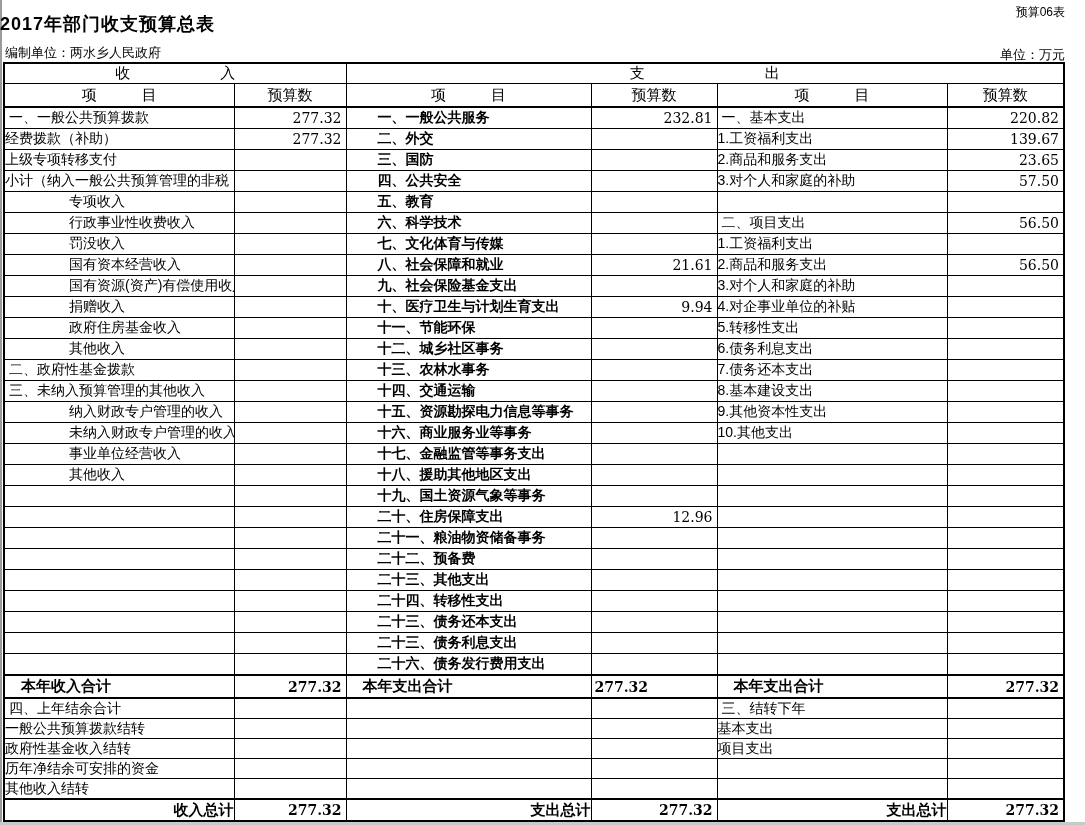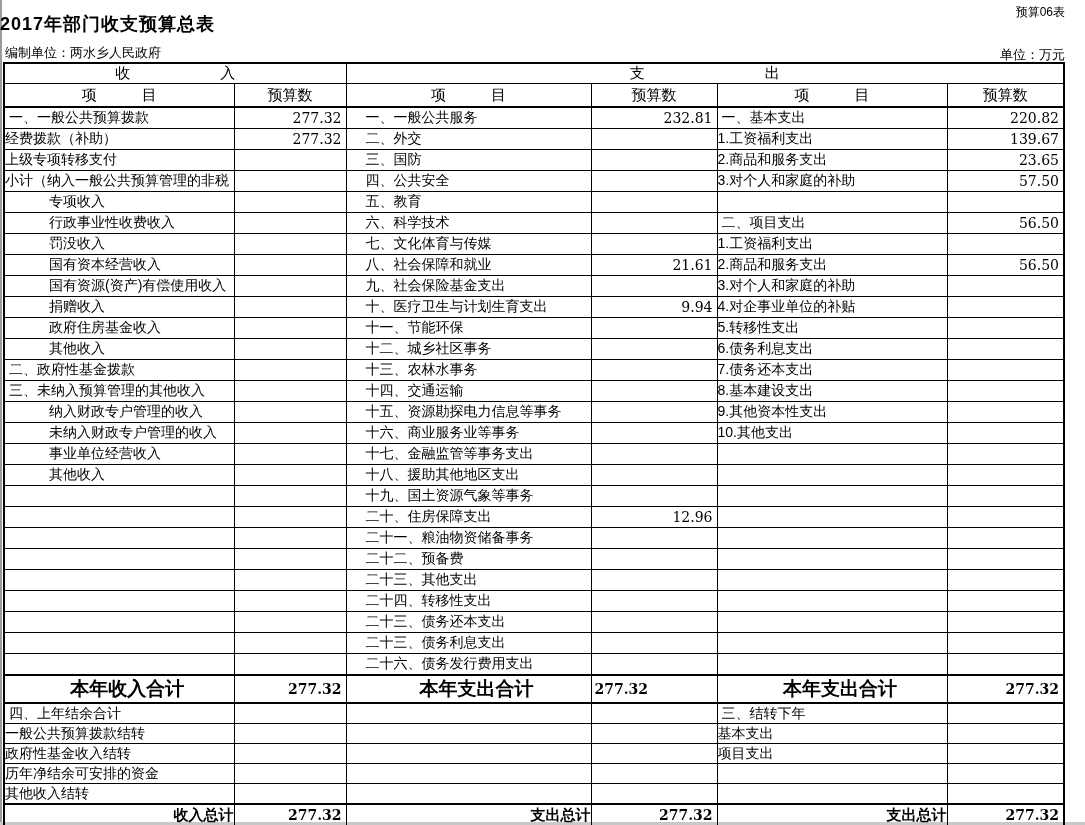--- a/index.html
+++ b/index.html
@@ -16,24 +16,24 @@
          table-layout:fixed;border:2px solid #000;}
   th,td{border:1px solid #000;padding:0;overflow:hidden;white-space:nowrap;font-weight:normal;}
   .sec-hdr th{height:19px;font-size:15px;text-align:center;}
   .col-hdr th{height:22px;font-size:15px;text-align:center;border-bottom:2px solid #000000;}
   tbody td{height:20px;font-size:14px;}
   td.item{text-align:left;}
   td.val{text-align:right;padding-right:4px;
          font-family:"DejaVu Serif","Liberation Serif",serif;}
   .ind0{padding-left:4px;}
   .ind1{}
-  .ind2{padding-left:44px;}
-  .indm{padding-left:19px;}
+  .ind2{padding-left:64px;}
+  .indm{padding-left:31px;font-weight:bold;}
   tr.sum-row td{font-weight:bold;border-top:2px solid #000;border-bottom:2px solid #000;height:21px;}
-  tr.sum-row td.label{text-align:center;font-size:19px;padding-left:16px;}
+  tr.sum-row td.label{font-size:15px;padding-left:16px;}
   tr.tot-row td{font-weight:bold;border-top:2px solid #000;height:20px;}
   tr.tot-row td.label{text-align:right;font-size:15px;padding-left:0;}
   td.val-left{text-align:left;padding-left:3px;padding-right:0;}
   tr.bottom td{height:19px;}
 </style>
 </head>
 <body>
 
 <div class="page">
   <div class="edge-left"></div>

